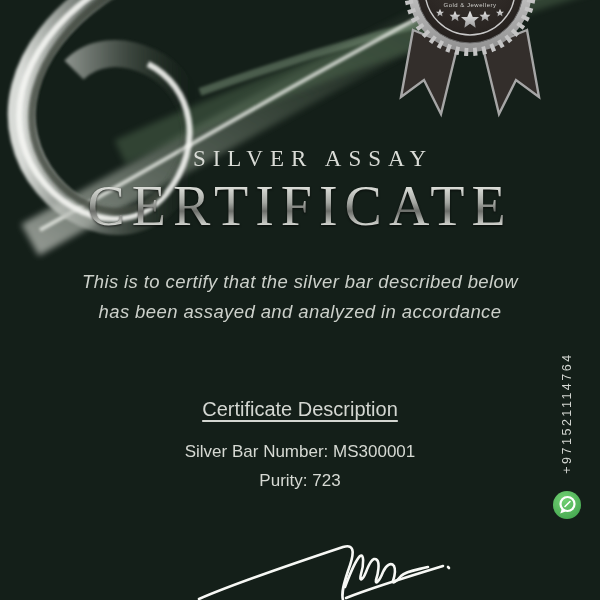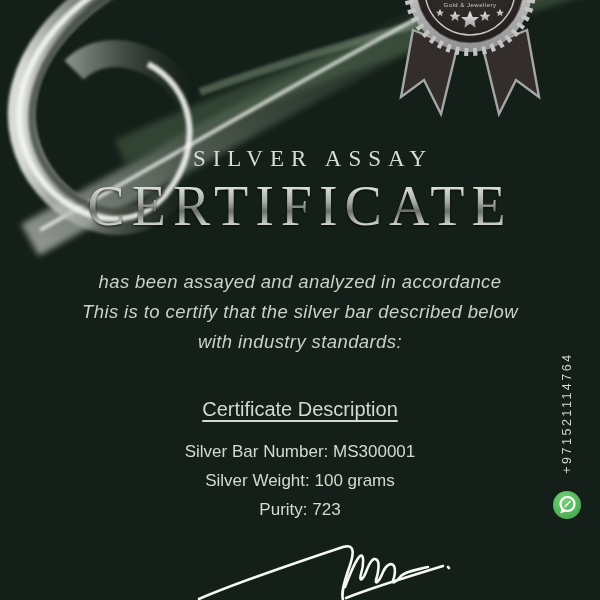--- a/index.html
+++ b/index.html
@@ -117,29 +117,27 @@
         <use href="#star" x="-10" y="-10" width="20" height="20" transform="translate(90,16.5) scale(0.58)"></use>
         <use href="#star" x="-10" y="-10" width="20" height="20" transform="translate(105,13) scale(0.42)"></use>
       </g>
     </g>
   </svg>
 
   <div class="eyebrow">SILVER ASSAY</div>
   <div class="title-main">CERTIFICATE</div>
 
   <div class="intro">
+    <div>This is to certify that the silver bar described below</div>
     <div>has been assayed and analyzed in accordance</div>
-    <div>This is to certify that the silver bar described below</div>
-    <div>with industry standards:</div>
   </div>
 
   <div class="desc-heading">Certificate Description</div>
   <div class="desc-lines">
     <div>Silver Bar Number: MS300001</div>
-    <div>Silver Weight: 100 grams</div>
     <div>Purity: 723</div>
   </div>
 
   <div class="phone">+971521114764</div>
 
   <svg class="wa" width="32" height="32" viewBox="0 0 32 32">
     <defs>
       <radialGradient id="wag" cx="0.4" cy="0.3" r="0.9">
         <stop offset="0" stop-color="#72d173"></stop>
         <stop offset="1" stop-color="#3da04a"></stop>

